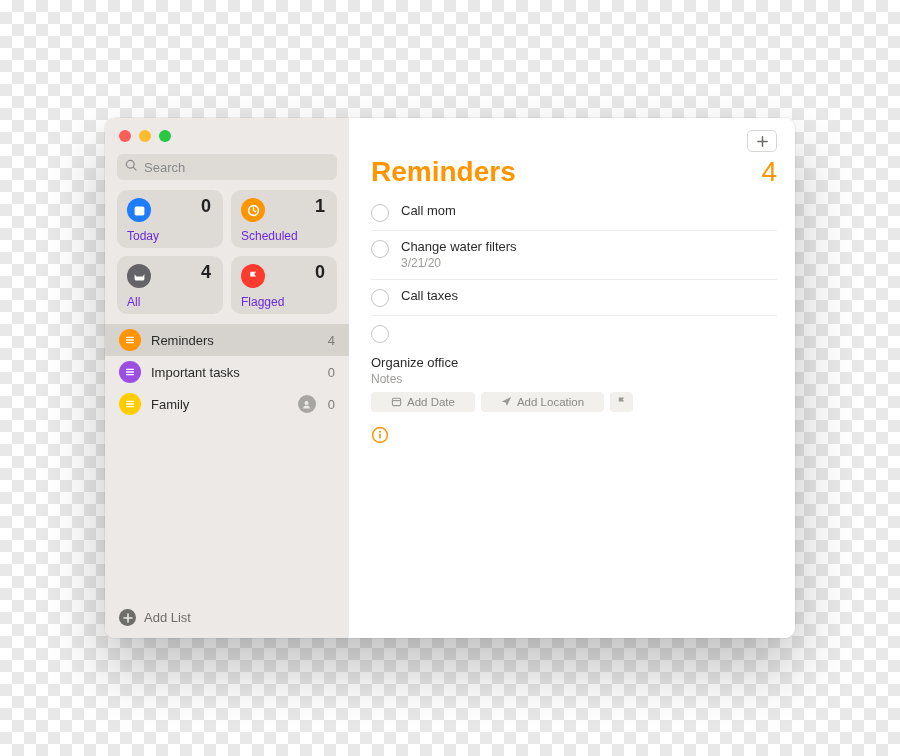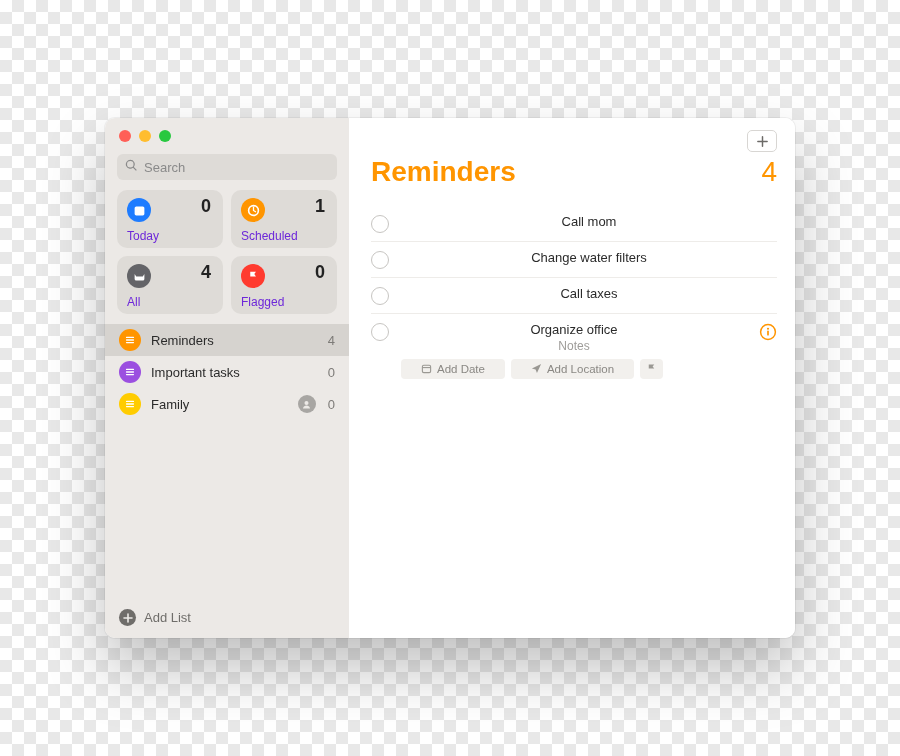--- a/index.html
+++ b/index.html
@@ -181,29 +181,29 @@
     font-size: 28px;
     font-weight:700;
     color:#ff9500;
   }
   .header .big-count {
     font-size: 28px;
     font-weight: 400;
     color:#ff9500;
   }
 
-  .items { margin-top: 12px; text-align: center; }
+  .items { margin-top: 1px; }
   .item {
     display:flex;
     align-items:flex-start;
     gap: 12px;
     padding: 8px 0;
     border-bottom: 1px solid #eeece9;
   } 
-  .item:last-child { border-bottom:none; }
+  .item:last-child { border-bottom:none;flex-direction:column; }
   .item .body-col { flex:1; border-bottom: 1px solid transparent; }
 
   .radio {
     width: 18px; height:18px;
     border: 1.5px solid #c7c5c2;
     border-radius:50%;
     margin-top: 1px;
     flex-shrink:0;
   }
   .title { font-size: 13px; color:#2b2b2b; }
@@ -371,20 +371,21 @@
         <div class="radio"></div>
         <div class="body-col">
           <div class="title">Call mom</div>
         </div>
       </div>
 
       <div class="item">
         <div class="radio"></div>
         <div class="body-col">
           <div class="title">Change water filters</div>
+          <div class="subt">3/21/20</div>
         </div>
       </div>
 
       <div class="item">
         <div class="radio"></div>
         <div class="body-col">
           <div class="title">Call taxes</div>
         </div>
       </div>
 

